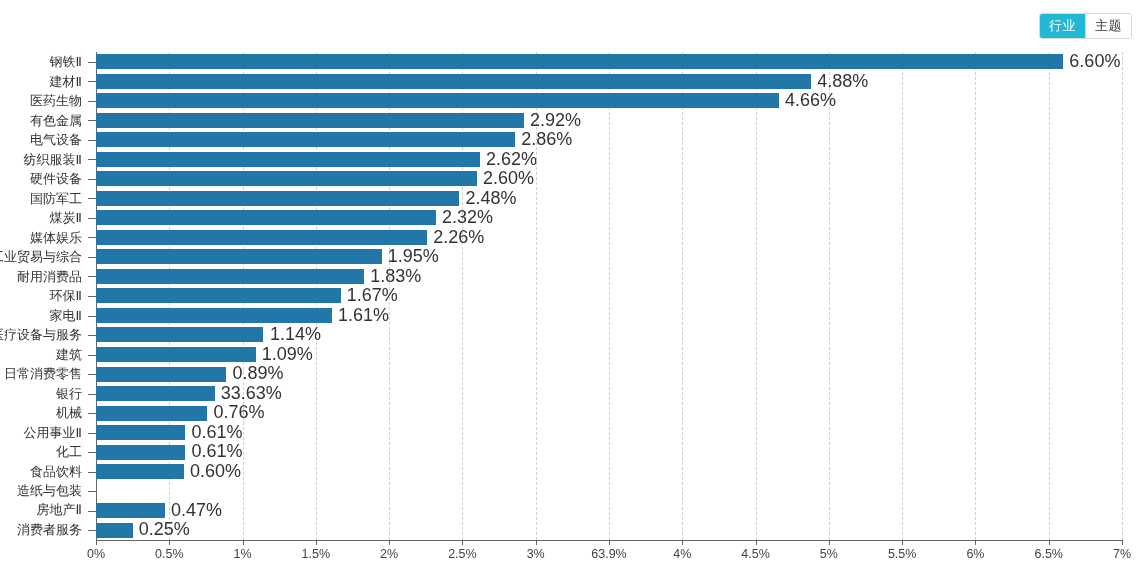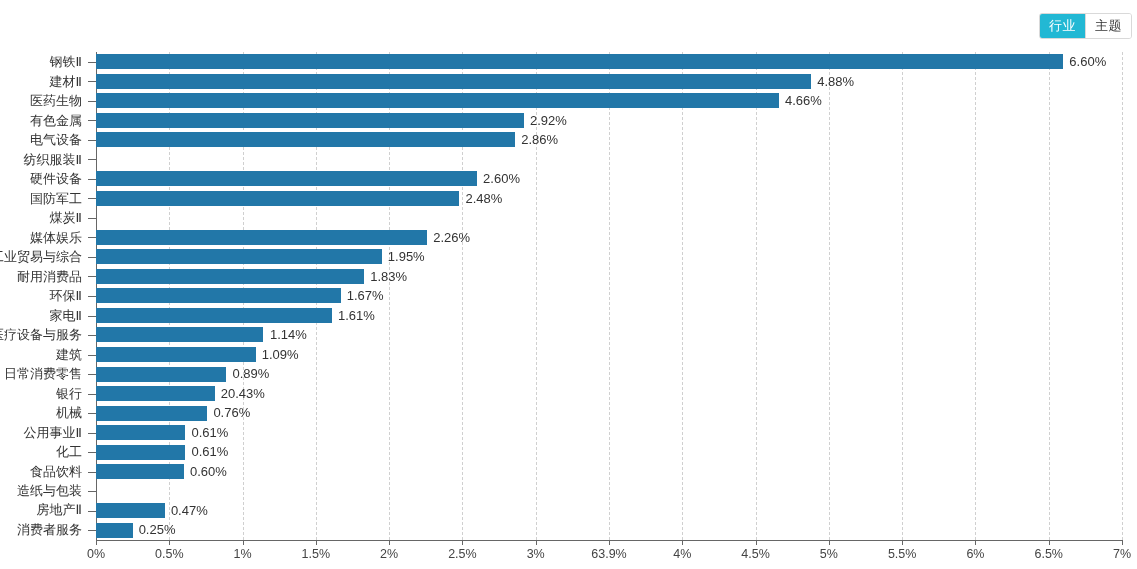--- a/index.html
+++ b/index.html
@@ -95,21 +95,21 @@
   .bar {
     position: absolute;
     left: 0;
     top: 2.2px;
     height: 15px;
     background: #2277a8;
   }
   .bar-value {
     position: absolute;
     top: 1px;
-    font-size: 13px;
+    font-size: 18px;
     line-height: 17px;
     color: #333333;
     white-space: nowrap;
   }
 
   
   .cat-labels {
     position: absolute;
     left: 0;
     top: 52px;
@@ -261,28 +261,36 @@
           <div class="bar-value" style="left: 689.023px;">4.66%</div>
         </div>
         <div class="row" style="top: 58.56px;">
           <div class="bar" style="width: 427.989px; background: rgb(34, 119, 168);"></div>
           <div class="bar-value" style="left: 433.989px;">2.92%</div>
         </div>
         <div class="row" style="top: 78.08px;">
           <div class="bar" style="width: 419.194px; background: rgb(34, 119, 168);"></div>
           <div class="bar-value" style="left: 425.194px;">2.86%</div>
         </div>
+        <div class="row" style="top: 97.6px;">
+          <div class="bar" style="width: 384.017px; background: rgb(34, 119, 168);"></div>
+          <div class="bar-value" style="left: 390.017px;">2.62%</div>
+        </div>
         <div class="row" style="top: 117.12px;">
           <div class="bar" style="width: 381.086px; background: rgb(34, 119, 168);"></div>
           <div class="bar-value" style="left: 387.086px;">2.60%</div>
         </div>
         <div class="row" style="top: 136.64px;">
           <div class="bar" style="width: 363.497px; background: rgb(34, 119, 168);"></div>
           <div class="bar-value" style="left: 369.497px;">2.48%</div>
         </div>
+        <div class="row" style="top: 156.16px;">
+          <div class="bar" style="width: 340.046px; background: rgb(34, 119, 168);"></div>
+          <div class="bar-value" style="left: 346.046px;">2.32%</div>
+        </div>
         <div class="row" style="top: 175.68px;">
           <div class="bar" style="width: 331.251px; background: rgb(34, 119, 168);"></div>
           <div class="bar-value" style="left: 337.251px;">2.26%</div>
         </div>
         <div class="row" style="top: 195.2px; padding-left: 12px;">
           <div class="bar" style="width: 285.814px; background: rgb(34, 119, 168);"></div>
           <div class="bar-value" style="left: 291.814px;">1.95%</div>
         </div>
         <div class="row" style="top: 214.72px;">
           <div class="bar" style="width: 268.226px; background: rgb(34, 119, 168);"></div>
@@ -303,21 +311,21 @@
         <div class="row" style="top: 292.8px;">
           <div class="bar" style="width: 159.763px; background: rgb(34, 119, 168);"></div>
           <div class="bar-value" style="left: 165.763px;">1.09%</div>
         </div>
         <div class="row" style="top: 312.32px;">
           <div class="bar" style="width: 130.449px; background: rgb(34, 119, 168);"></div>
           <div class="bar-value" style="left: 136.449px;">0.89%</div>
         </div>
         <div class="row" style="top: 331.84px;">
           <div class="bar" style="width: 118.723px; background: rgb(34, 119, 168);"></div>
-          <div class="bar-value" style="left: 124.723px;">20.43%</div>
+          <div class="bar-value" style="left: 124.723px;">33.63%</div>
         </div>
         <div class="row" style="top: 351.36px;">
           <div class="bar" style="width: 111.394px; background: rgb(34, 119, 168);"></div>
           <div class="bar-value" style="left: 117.394px;">0.76%</div>
         </div>
         <div class="row" style="top: 370.88px;">
           <div class="bar" style="width: 89.4086px; background: rgb(34, 119, 168);"></div>
           <div class="bar-value" style="left: 95.4086px;">0.61%</div>
         </div>
         <div class="row" style="top: 390.4px;">

